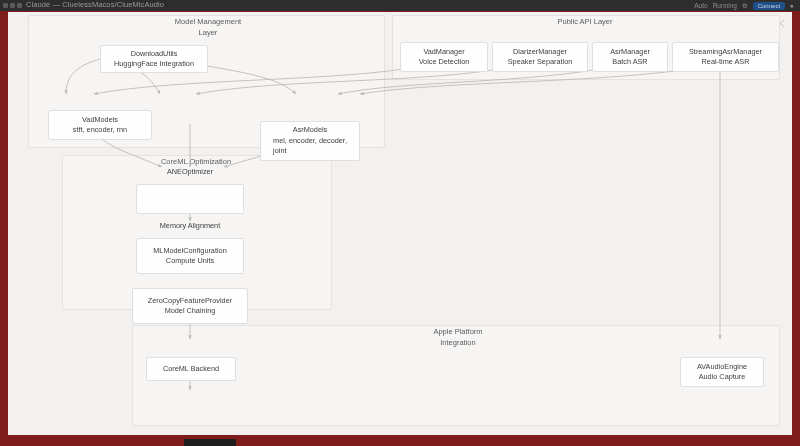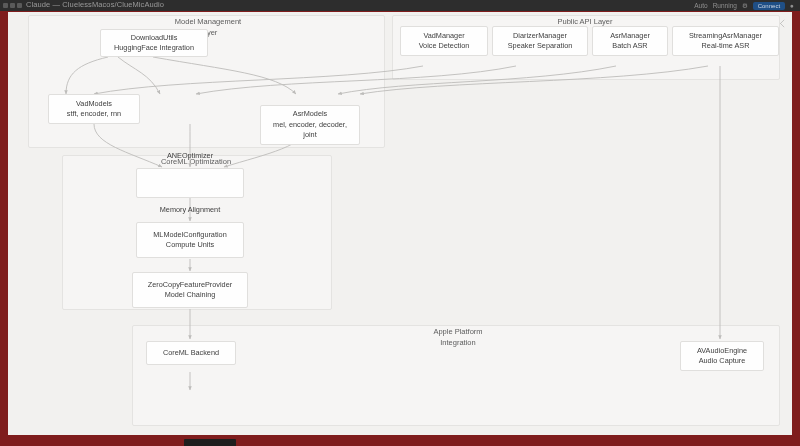--- a/index.html
+++ b/index.html
@@ -105,33 +105,33 @@
     position: absolute;
     background: #fefefe;
     border: 1px solid #e0dfdd;
     border-radius: 2px;
     display: flex;
     flex-direction: column;
     align-items: center;
     justify-content: center;
     box-sizing: border-box;
     padding: 2px 4px;
+    margin-top: 16px;
   }
   .node-title {
     font-size: 7.3px;
     line-height: 10.5px;
     color: #3d3d3d;
     text-align: center;
     white-space: nowrap;
   }
   .node-sub {
     font-size: 7.3px;
     line-height: 10.5px;
     color: #3d3d3d;
-    text-align: center;
     white-space: pre-line;
   }
 
   
   #close-icon {
     position: absolute;
     right: 6px; top: 6px;
     width: 11px; height: 11px;
     opacity: 0.35;
   }
@@ -213,21 +213,21 @@
 
         <path d="M 712,54 L 712,327"></path>
       </g>
     </svg>
 
     <div class="node" style="left:92px; top:17px; width:108px; height:28px;">
       <span class="node-title">DownloadUtils</span>
       <span class="node-sub">HuggingFace Integration</span>
     </div>
 
-    <div class="node" style="left:40px; top:82px; width:92px; height:30px;">
+    <div class="node" style="left:40px; top:82px; width:104px; height:30px;">
       <span class="node-title">VadModels</span>
       <span class="node-sub">stft, encoder, rnn</span>
     </div>
 
 
     <div class="node" style="left:252px; top:93px; width:100px; height:40px;">
       <span class="node-title">AsrModels</span>
       <span class="node-sub">mel, encoder, decoder,
 joint</span>
     </div>

